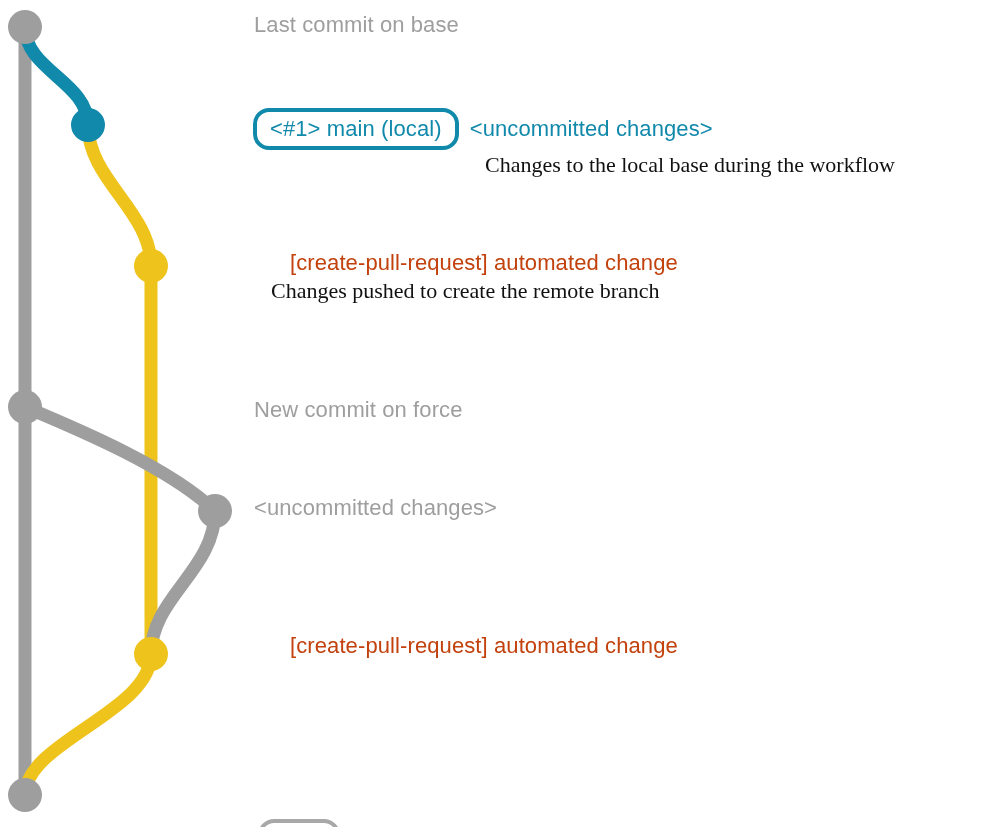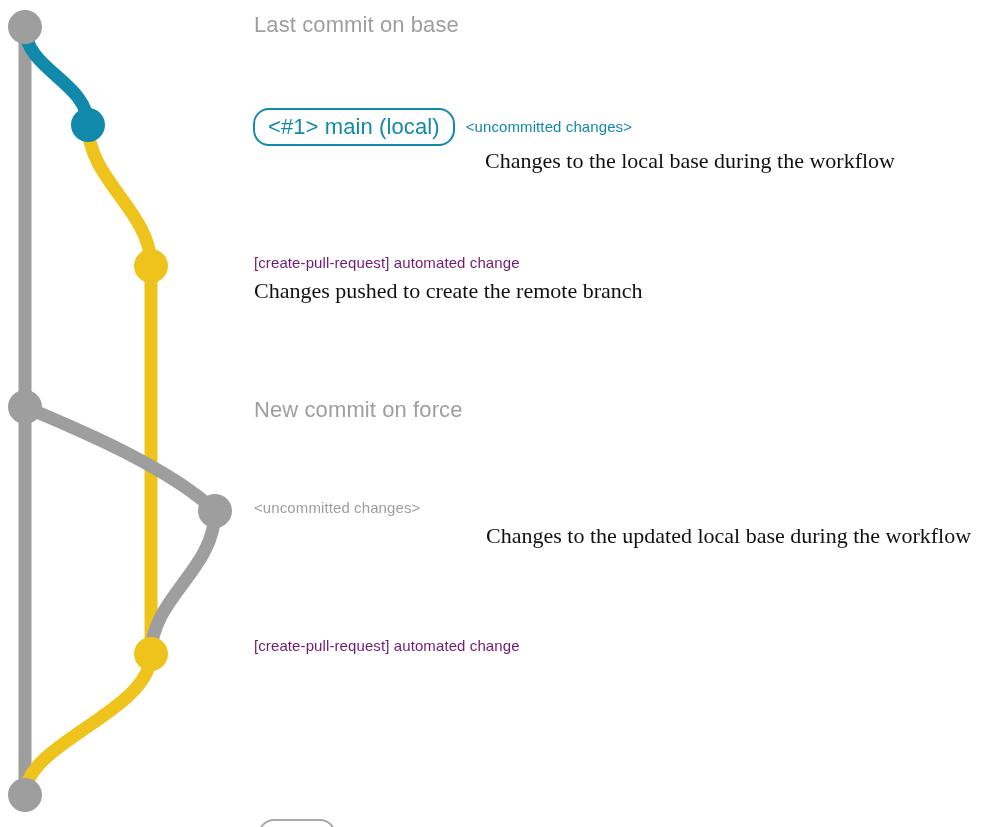--- a/index.html
+++ b/index.html
@@ -28,40 +28,40 @@
     flex-direction: column;
   }
   .row-main {
     display: flex;
     align-items: center;
     gap: 11px;
   }
   .pill {
     display: inline-block;
     border-radius: 16px;
-    border: 2px solid #4c1d95;
+    border: 4px solid #4c1d95;
     padding: 4px 13px 5px 13px;
     font-size: 22px;
     line-height: 25px;
     letter-spacing: 0.1px;
     color: #9e9e9e;
     white-space: nowrap;
     background: transparent;
   }
   .pill.teal  { border-color: #1189ab; color: #1189ab; }
   .pill.gold  { border-color: #eec41c; color: #eec41c; }
   .pill.gray  { border-color: #a8a8a8; color: #8c8c8c; }
   .headline {
-    font-size: 15px;
+    font-size: 22px;
     line-height: 26px;
     white-space: nowrap;
     letter-spacing: 0.1px;
   }
   .headline.teal { color: #1189ab; }
-  .headline.gold { color: #701a75; }
+  .headline.gold { color: #c2410c; margin-left: 36px; }
   .headline.gray { color: #9e9e9e; }
   .subnote {
     font-family: "Liberation Serif", serif;
     font-size: 22px;
     line-height: 22px;
     color: #111111;
     white-space: nowrap;
     margin-top: 4px;
   }
   .plain-label {
@@ -74,21 +74,21 @@
 
   
   #row-last-commit   { left: 254px; top: 12px; }
   #row-commit-1      { left: 253px; top: 108px; }
   #row-commit-2      { left: 254px; top: 250px; }
   #row-new-commit    { left: 254px; top: 397px; }
   #row-commit-3      { left: 254px; top: 495px; }
   #row-commit-4      { left: 254px; top: 633px; }
   #row-commit-5      { left: 258px; top: 819px; }
 
-  #row-commit-2 .subnote { }
+  #row-commit-2 .subnote { margin-left: 17px; }
   #row-commit-1 .subnote { margin-left: 232px; }
   #row-commit-3 .subnote { margin-left: 232px; }
   #row-commit-4 .subnote { margin-left: 312px; }
 </style>
 </head>
 <body>
 
 <svg id="graph-canvas" viewBox="0 0 981 827" xmlns="http://www.w3.org/2000/svg">
   <g fill="none" stroke-width="13" stroke-linecap="round">
 
@@ -143,21 +143,20 @@
 <div class="row" id="row-new-commit">
   <div class="row-main">
     <span class="plain-label">New commit on force</span>
   </div>
 </div>
 
 <div class="row" id="row-commit-3">
   <div class="row-main">
     <span class="headline gray">&lt;uncommitted changes&gt;</span>
   </div>
-  <div class="subnote">Changes to the updated local base during the workflow</div>
 </div>
 
 <div class="row" id="row-commit-4">
   <div class="row-main">
     <span class="headline gold">[create-pull-request] automated change</span>
   </div>
 </div>
 
 <div class="row" id="row-commit-5">
   <div class="row-main">

